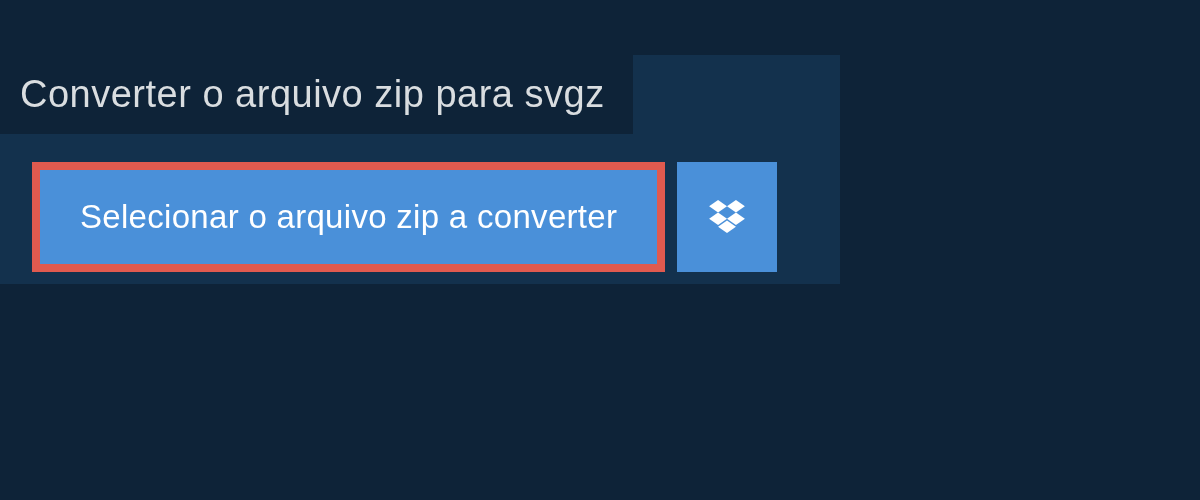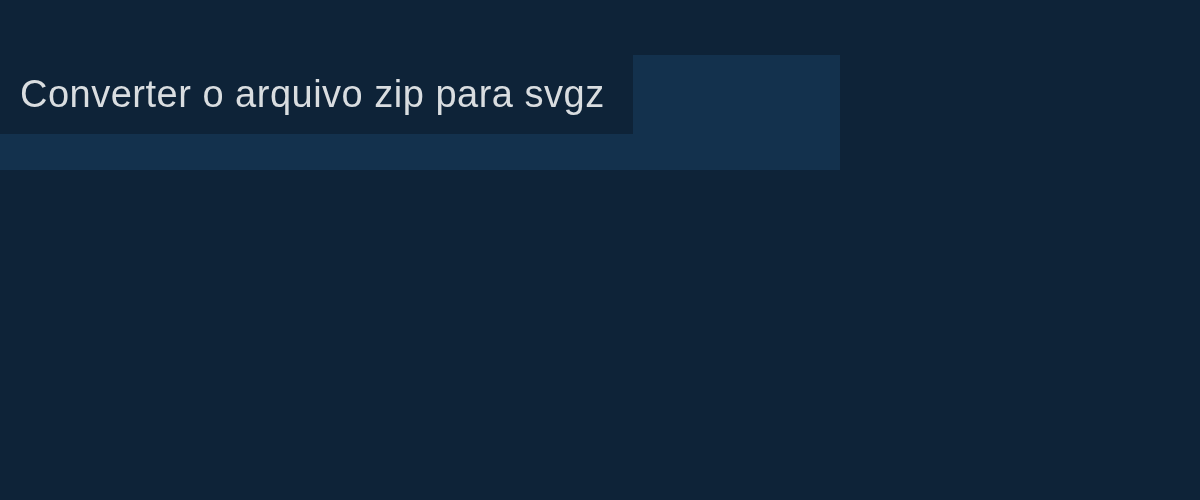--- a/index.html
+++ b/index.html
@@ -12,21 +12,21 @@
       font-family: -apple-system, BlinkMacSystemFont, 'Segoe UI', Arial, sans-serif;
       width: 1200px;
       height: 500px;
       overflow: hidden;
     }
     .container {
       background-color: #13314d;
       width: 840px;
       margin-top: 55px;
       margin-left: 0;
-      padding-bottom: 36px;
+      padding-bottom: 12px;
     }
     .title-bar {
       background-color: #0e2338;
       display: inline-block;
       padding: 18px 28px 18px 20px;
     }
     .title {
       color: #d9dde0;
       font-size: 38px;
       font-weight: 300;
@@ -63,13 +63,25 @@
       height: 34px;
     }
   </style>
 </head>
 <body>
 
 <div class="container">
   <div class="title-bar">
     <div class="title">Converter o arquivo zip para svgz</div>
   </div>
+  <div class="button-row">
+    <div class="select-button">Selecionar o arquivo zip a converter</div>
+    <div class="dropbox-button">
+      <svg class="dropbox-icon" viewBox="0 0 40 38" fill="#ffffff">
+        <path d="M10 0 L20 7 L10 14 L0 7 Z"></path>
+        <path d="M30 0 L40 7 L30 14 L20 7 Z"></path>
+        <path d="M10 14 L20 21 L10 28 L0 21 Z"></path>
+        <path d="M30 14 L40 21 L30 28 L20 21 Z"></path>
+        <path d="M10 30 L20 23 L30 30 L20 37 Z"></path>
+      </svg>
+    </div>
+  </div>
 </div>
 
 </body></html>

